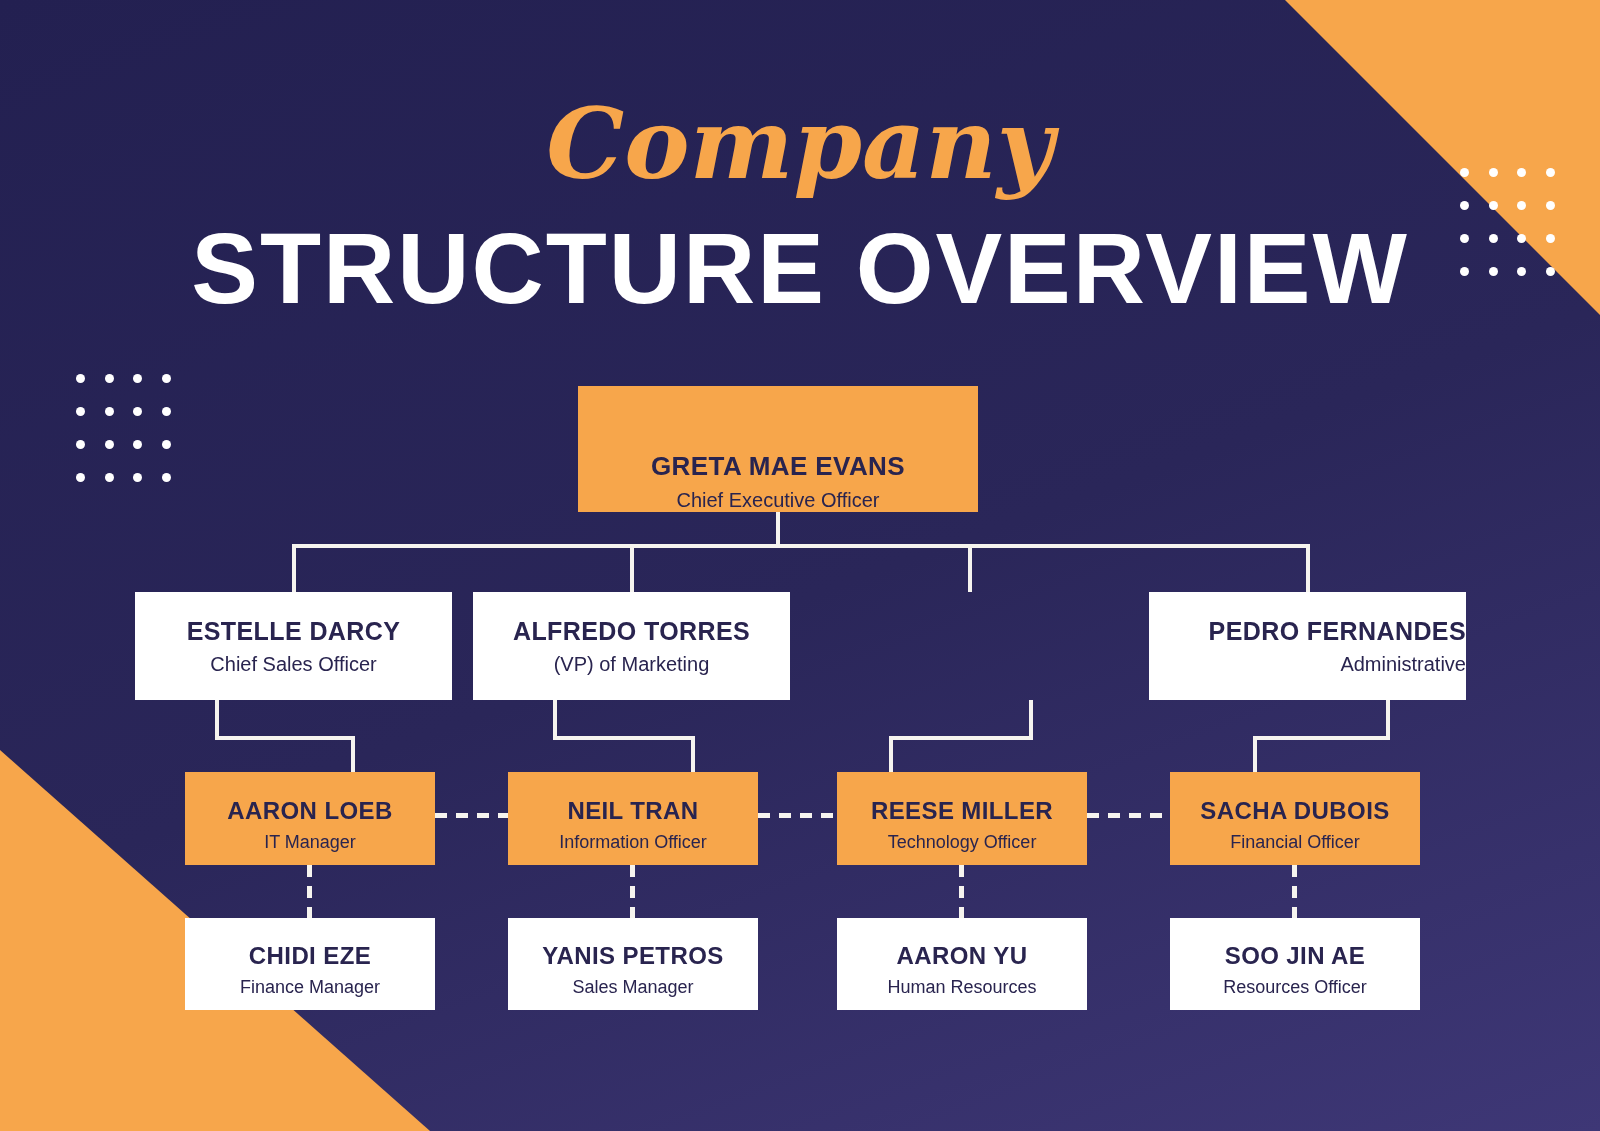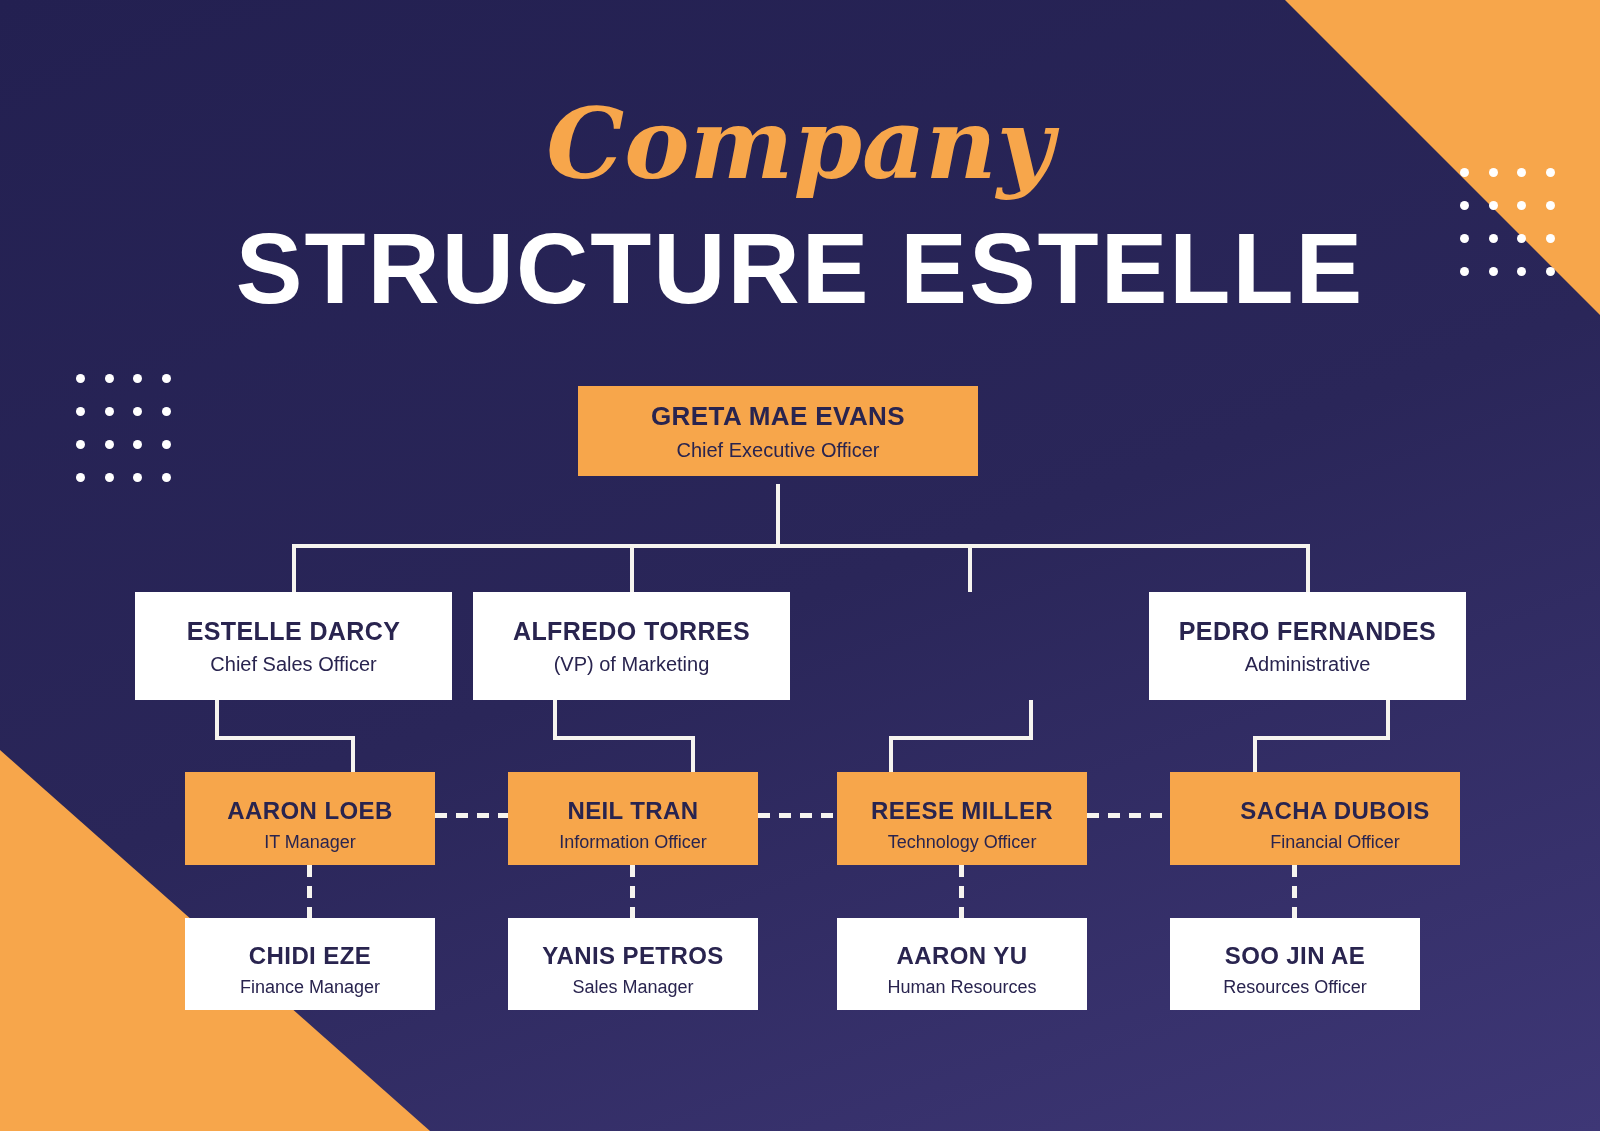--- a/index.html
+++ b/index.html
@@ -32,21 +32,21 @@
   }
 
   
   .box { position:absolute; display:flex; flex-direction:column; justify-content:center;
          align-items:center; text-align:center; gap:7px; z-index:3; }
   .box .name { font-weight:bold; color:var(--navy,#29244F); letter-spacing:.4px; white-space:nowrap; }
   .box .role { color:var(--navy,#29244F); white-space:nowrap; }
   .orange-box { background:var(--orange,#F7A64B); }
   .white-box  { background:#ffffff; }
 
-  .ceo { left:578px; top:386px; width:400px; height:90px; }
+  .ceo { left:578px; top:386px; width:400px; height:126px;justify-content:flex-end; }
   .ceo .name { font-size:26px; } .ceo .role { font-size:20px; }
   .l2 { top:592px; width:317px; height:108px; }
   .l2 .name { font-size:25px; } .l2 .role { font-size:20px; }
   .l3 { top:772px; width:250px; height:93px; }
   .l4 { top:918px; width:250px; height:92px; }
   .l3 .name, .l4 .name { font-size:24px;margin-top:12px; } .l3 .role, .l4 .role { font-size:18px; }
 
   
   .line { position:absolute; background:var(--line,#F6F4EF); z-index:2; }
   .dash-h { position:absolute; height:5px; z-index:2;
@@ -92,21 +92,21 @@
       <span class="dot" style="left: 28.5px; top: 66px;"></span>
       <span class="dot" style="left: 57px; top: 66px;"></span>
       <span class="dot" style="left: 85.5px; top: 66px;"></span>
       <span class="dot" style="left: 0px; top: 99px;"></span>
       <span class="dot" style="left: 28.5px; top: 99px;"></span>
       <span class="dot" style="left: 57px; top: 99px;"></span>
       <span class="dot" style="left: 85.5px; top: 99px;"></span>
     </div>
 
   <div class="title-script">Company</div>
-  <div class="title-main">STRUCTURE ESTELLE</div>
+  <div class="title-main">STRUCTURE OVERVIEW</div>
 
   <div class="line" style="left:776px;top:484px;width:4px;height:62px;"></div>
   <div class="line" style="left:292px;top:544px;width:1018px;height:4px;"></div>
   <div class="line" style="left:292px;top:546px;width:4px;height:46px;"></div>
   <div class="line" style="left:630px;top:546px;width:4px;height:46px;"></div>
   <div class="line" style="left:968px;top:546px;width:4px;height:46px;"></div>
   <div class="line" style="left:1306px;top:546px;width:4px;height:46px;"></div>
 
   <div class="line" style="left:215px;top:700px;width:4px;height:40px;"></div>
   <div class="line" style="left:215px;top:736px;width:140px;height:4px;"></div>
@@ -139,38 +139,38 @@
   </div>
 
   <div class="box white-box l2" style="left:473px;">
     <div class="name">ALFREDO TORRES</div>
     <div class="role">(VP) of Marketing</div>
   </div>
   <div class="box white-box l2" style="left:135px;">
     <div class="name">ESTELLE DARCY</div>
     <div class="role">Chief Sales Officer</div>
   </div>
-  <div class="box white-box l2" style="left:1149px;">
+  <div class="box white-box l2" style="left:1149px;align-items:flex-end;">
     <div class="name">PEDRO FERNANDES</div>
     <div class="role">Administrative</div>
   </div>
 
   <div class="box orange-box l3" style="left:185px;">
     <div class="name">AARON LOEB</div>
     <div class="role">IT Manager</div>
   </div>
   <div class="box orange-box l3" style="left:508px;">
     <div class="name">NEIL TRAN</div>
     <div class="role">Information Officer</div>
   </div>
   <div class="box orange-box l3" style="left:837px;">
     <div class="name">REESE MILLER</div>
     <div class="role">Technology Officer</div>
   </div>
-  <div class="box orange-box l3" style="left:1170px;padding-left:40px;">
+  <div class="box orange-box l3" style="left:1170px;">
     <div class="name">SACHA DUBOIS</div>
     <div class="role">Financial Officer</div>
   </div>
 
   <div class="box white-box l4" style="left:185px;">
     <div class="name">CHIDI EZE</div>
     <div class="role">Finance Manager</div>
   </div>
   <div class="box white-box l4" style="left:508px;text-align:right;">
     <div class="name">YANIS PETROS</div>

